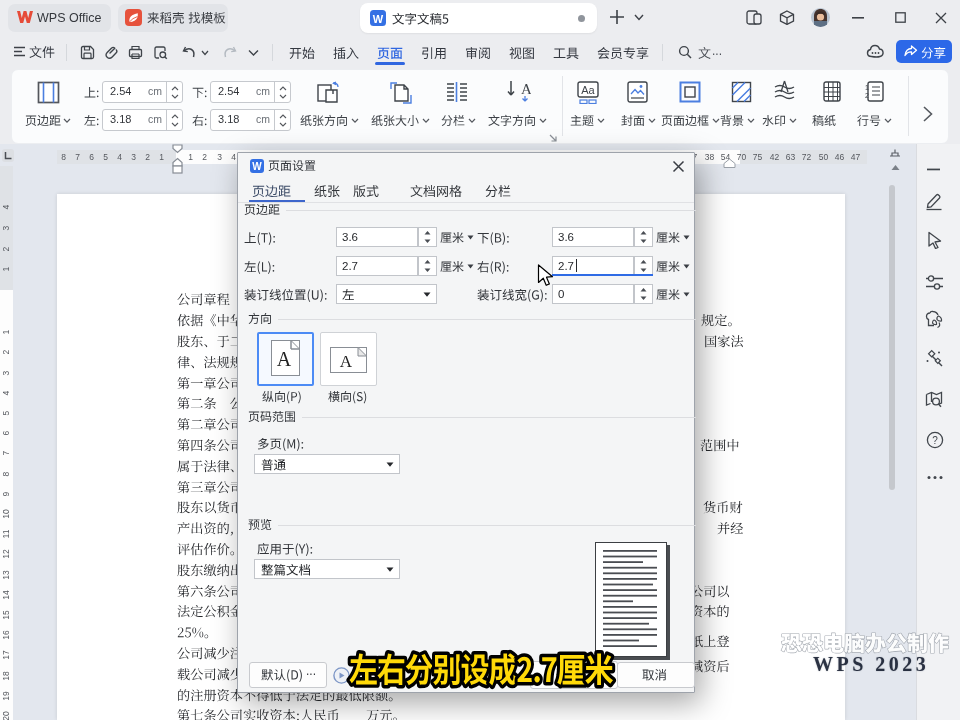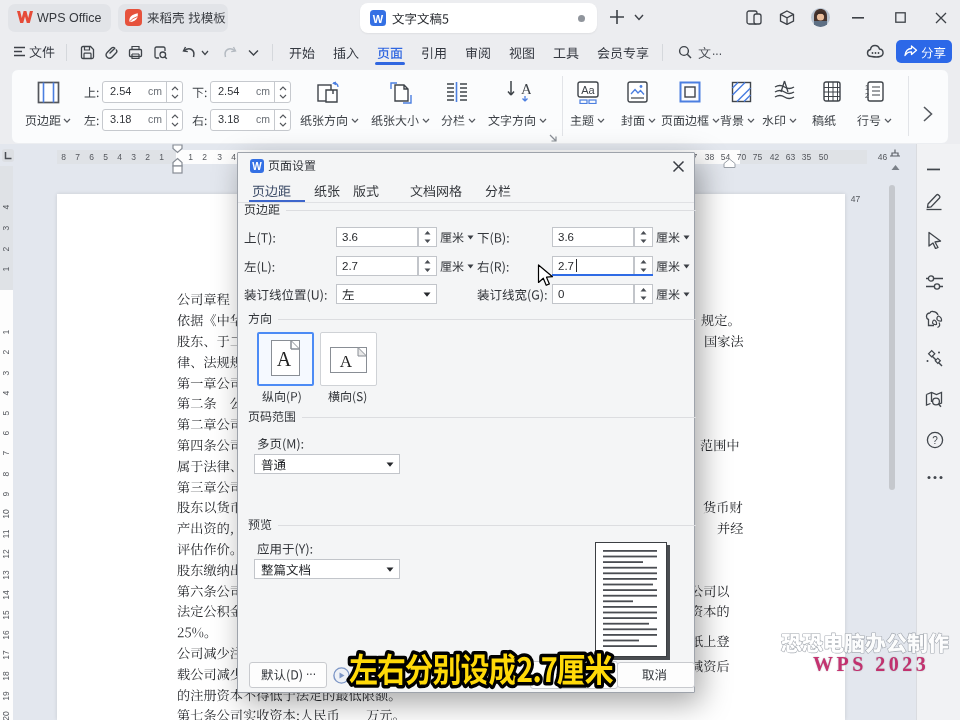--- a/index.html
+++ b/index.html
@@ -456,24 +456,24 @@
 <div style="position:absolute;left:200px;width:9px;text-align:center;top:150.6px;font:400 8.5px 'Liberation Sans', sans-serif;color:#55585e;white-space:pre;line-height:12.3px;">2</div>
 <div style="position:absolute;left:215px;width:9px;text-align:center;top:150.6px;font:400 8.5px 'Liberation Sans', sans-serif;color:#55585e;white-space:pre;line-height:12.3px;">3</div>
 <div style="position:absolute;left:229px;width:9px;text-align:center;top:150.6px;font:400 8.5px 'Liberation Sans', sans-serif;color:#55585e;white-space:pre;line-height:12.3px;">4</div>
 <div style="position:absolute;left:687px;width:11px;text-align:center;top:150.6px;font:400 8.5px 'Liberation Sans', sans-serif;color:#55585e;white-space:pre;line-height:12.3px;">37</div>
 <div style="position:absolute;left:704px;width:11px;text-align:center;top:150.6px;font:400 8.5px 'Liberation Sans', sans-serif;color:#55585e;white-space:pre;line-height:12.3px;">38</div>
 <div style="position:absolute;left:720px;width:11px;text-align:center;top:150.6px;font:400 8.5px 'Liberation Sans', sans-serif;color:#55585e;white-space:pre;line-height:12.3px;">54</div>
 <div style="position:absolute;left:736px;width:11px;text-align:center;top:150.6px;font:400 8.5px 'Liberation Sans', sans-serif;color:#55585e;white-space:pre;line-height:12.3px;">70</div>
 <div style="position:absolute;left:752px;width:11px;text-align:center;top:150.6px;font:400 8.5px 'Liberation Sans', sans-serif;color:#55585e;white-space:pre;line-height:12.3px;">75</div>
 <div style="position:absolute;left:769px;width:11px;text-align:center;top:150.6px;font:400 8.5px 'Liberation Sans', sans-serif;color:#55585e;white-space:pre;line-height:12.3px;">42</div>
 <div style="position:absolute;left:785px;width:11px;text-align:center;top:150.6px;font:400 8.5px 'Liberation Sans', sans-serif;color:#55585e;white-space:pre;line-height:12.3px;">63</div>
-<div style="position:absolute;left:801px;width:11px;text-align:center;top:150.6px;font:400 8.5px 'Liberation Sans', sans-serif;color:#55585e;white-space:pre;line-height:12.3px;">35</div>
+<div style="position:absolute;left:801px;width:11px;text-align:center;top:150.6px;font:400 8.5px 'Liberation Sans', sans-serif;color:#55585e;white-space:pre;line-height:12.3px;">72</div>
 <div style="position:absolute;left:818px;width:11px;text-align:center;top:150.6px;font:400 8.5px 'Liberation Sans', sans-serif;color:#55585e;white-space:pre;line-height:12.3px;">50</div>
-<div style="position:absolute;left:834px;width:11px;text-align:center;top:150.6px;font:400 8.5px 'Liberation Sans', sans-serif;color:#55585e;white-space:pre;line-height:12.3px;margin-left:43px;">46</div>
-<div style="position:absolute;left:850px;width:11px;text-align:center;top:150.6px;font:400 8.5px 'Liberation Sans', sans-serif;color:#55585e;white-space:pre;line-height:12.3px;margin-top:42px;">47</div>
+<div style="position:absolute;left:834px;width:11px;text-align:center;top:150.6px;font:400 8.5px 'Liberation Sans', sans-serif;color:#55585e;white-space:pre;line-height:12.3px;">46</div>
+<div style="position:absolute;left:850px;width:11px;text-align:center;top:150.6px;font:400 8.5px 'Liberation Sans', sans-serif;color:#55585e;white-space:pre;line-height:12.3px;">47</div>
 <svg style="position:absolute;left:723px;top:158px" width="13" height="11">
     <path d="M6.5 1 L12 5.5 V9.5 H1 V5.5 Z" fill="#fff" stroke="#9aa0a8" stroke-width="1"></path>
   </svg>
 <svg style="position:absolute;left:172px;top:144px" width="11" height="31">
     <path d="M1 1 H10 V4.5 L5.5 8.5 L1 4.5 Z" fill="#fff" stroke="#878d95" stroke-width="1.2"></path>
     <path d="M5.5 14.5 L10 18.5 V22 H1 V18.5 Z" fill="#fff" stroke="#878d95" stroke-width="1.2"></path>
     <rect x="1" y="22" width="9" height="7" fill="#fff" stroke="#878d95" stroke-width="1.2"></rect>
   </svg>
 <div style="position:absolute;left:2px;top:149px;width:12px;height:13px;background:#dcdfe3;border-radius:3px"></div>
 <svg style="position:absolute;left:4px;top:152px" width="8" height="8">
@@ -1214,12 +1214,12 @@
       <path transform="translate(2 23)" d="M5.5 -5.9V-1.9C5.5 0.7 6.2 1.6 9.3 1.6C10 1.6 12 1.6 12.6 1.6C15.1 1.6 16 0.8 16.3 -2.4C15.5 -2.6 14.2 -3.1 13.6 -3.5C13.4 -1.5 13.3 -1.2 12.4 -1.2C11.8 -1.2 10.2 -1.2 9.7 -1.2C8.7 -1.2 8.5 -1.2 8.5 -2V-5.9ZM8.9 -5.5C9.7 -4.5 10.8 -3.1 11.3 -2.3L13.8 -3.8C13.2 -4.6 12.1 -5.9 11.3 -6.8ZM14.9 -4.7C16.1 -3.1 17.5 -0.9 18.1 0.5L20.8 -0.8C20.2 -2.3 18.7 -4.3 17.5 -5.9ZM2.5 -6.2C2.1 -4.2 1.2 -2.2 0.3 -0.8L3 0.7C3.9 -0.9 4.7 -3.3 5.2 -5.2ZM9.5 -17.2V-12.9C9.5 -11.9 9.4 -10.7 8.9 -9.6L8.5 -11.7L6.3 -11V-14.3H8.7V-17H1V-14.3H3.5V-10.2C2.4 -9.9 1.4 -9.7 0.6 -9.5L1.4 -6.6C3.5 -7.3 6 -8.1 8.4 -8.9C8 -8.4 7.5 -8 6.9 -7.7C7.5 -7.2 8.4 -6.3 8.7 -5.6C10.9 -7 11.8 -9 12.2 -11C12.7 -10.2 13.3 -9.5 13.6 -8.9L15 -9.8V-9C15 -7.5 15.2 -7 15.6 -6.5C15.9 -6.1 16.6 -5.9 17.1 -5.9C17.5 -5.9 17.9 -5.9 18.3 -5.9C18.7 -5.9 19.2 -6 19.5 -6.2C19.9 -6.4 20.2 -6.7 20.3 -7.1C20.5 -7.5 20.6 -8.3 20.7 -9.1C19.9 -9.4 19 -9.9 18.4 -10.3C18.4 -9.7 18.4 -9.1 18.4 -8.9C18.3 -8.6 18.3 -8.5 18.2 -8.5C18.2 -8.4 18.2 -8.4 18.1 -8.4C18.1 -8.4 18 -8.4 18 -8.4C17.9 -8.4 17.9 -8.4 17.9 -8.5C17.8 -8.6 17.8 -8.8 17.8 -9.1V-17.2ZM12.3 -12.7V-12.9V-14.6H15V-11.7L13.5 -13.4Z"></path>
       <path transform="translate(23 23)" d="M5.5 -5.9V-1.9C5.5 0.7 6.2 1.6 9.3 1.6C10 1.6 12 1.6 12.6 1.6C15.1 1.6 16 0.8 16.3 -2.4C15.5 -2.6 14.2 -3.1 13.6 -3.5C13.4 -1.5 13.3 -1.2 12.4 -1.2C11.8 -1.2 10.2 -1.2 9.7 -1.2C8.7 -1.2 8.5 -1.2 8.5 -2V-5.9ZM8.9 -5.5C9.7 -4.5 10.8 -3.1 11.3 -2.3L13.8 -3.8C13.2 -4.6 12.1 -5.9 11.3 -6.8ZM14.9 -4.7C16.1 -3.1 17.5 -0.9 18.1 0.5L20.8 -0.8C20.2 -2.3 18.7 -4.3 17.5 -5.9ZM2.5 -6.2C2.1 -4.2 1.2 -2.2 0.3 -0.8L3 0.7C3.9 -0.9 4.7 -3.3 5.2 -5.2ZM9.5 -17.2V-12.9C9.5 -11.9 9.4 -10.7 8.9 -9.6L8.5 -11.7L6.3 -11V-14.3H8.7V-17H1V-14.3H3.5V-10.2C2.4 -9.9 1.4 -9.7 0.6 -9.5L1.4 -6.6C3.5 -7.3 6 -8.1 8.4 -8.9C8 -8.4 7.5 -8 6.9 -7.7C7.5 -7.2 8.4 -6.3 8.7 -5.6C10.9 -7 11.8 -9 12.2 -11C12.7 -10.2 13.3 -9.5 13.6 -8.9L15 -9.8V-9C15 -7.5 15.2 -7 15.6 -6.5C15.9 -6.1 16.6 -5.9 17.1 -5.9C17.5 -5.9 17.9 -5.9 18.3 -5.9C18.7 -5.9 19.2 -6 19.5 -6.2C19.9 -6.4 20.2 -6.7 20.3 -7.1C20.5 -7.5 20.6 -8.3 20.7 -9.1C19.9 -9.4 19 -9.9 18.4 -10.3C18.4 -9.7 18.4 -9.1 18.4 -8.9C18.3 -8.6 18.3 -8.5 18.2 -8.5C18.2 -8.4 18.2 -8.4 18.1 -8.4C18.1 -8.4 18 -8.4 18 -8.4C17.9 -8.4 17.9 -8.4 17.9 -8.5C17.8 -8.6 17.8 -8.8 17.8 -9.1V-17.2ZM12.3 -12.7V-12.9V-14.6H15V-11.7L13.5 -13.4Z"></path>
       <path transform="translate(44 23)" d="M8.7 -7.7V-6.3H5.3V-7.7ZM12 -7.7H15.4V-6.3H12ZM8.7 -10.5H5.3V-11.9H8.7ZM12 -10.5V-11.9H15.4V-10.5ZM2.1 -14.9V-2.2H5.3V-3.3H8.7V-2.8C8.7 0.8 9.6 1.8 12.9 1.8C13.5 1.8 15.8 1.8 16.5 1.8C19.3 1.8 20.2 0.5 20.6 -2.8C20 -3 19.2 -3.3 18.5 -3.6V-14.9H12V-17.8H8.7V-14.9ZM17.5 -3.3C17.3 -1.7 17.1 -1.3 16.1 -1.3C15.7 -1.3 13.8 -1.3 13.3 -1.3C12.1 -1.3 12 -1.4 12 -2.8V-3.3Z"></path>
       <path transform="translate(65 23)" d="M12.5 -6.8C12.1 -6 11.6 -5.3 11.1 -4.7V-8.4C11.6 -7.9 12.1 -7.4 12.5 -6.8ZM14.2 -4.6C14.8 -3.8 15.2 -3.1 15.6 -2.4L16.9 -3.5V-1.6H11.1V-3.3C11.6 -2.8 12 -2.2 12.2 -1.9C13 -2.7 13.6 -3.6 14.2 -4.6ZM8.3 -11.3V1.3H16.9V2H19.7V-11.3H17.1L17.2 -11.8L14.7 -12.4C14.4 -11.3 14.1 -10.2 13.7 -9.3L12.4 -10.7L11.1 -9.7V-11.3ZM15.6 -7.2C16.1 -8.3 16.5 -9.5 16.9 -10.7V-5.5C16.5 -6 16 -6.6 15.6 -7.2ZM11.4 -17.1C11.7 -16.5 12.1 -15.9 12.4 -15.2H8V-12.4H20.1V-15.2H15.8C15.3 -16.1 14.7 -17.2 14.1 -18ZM5.1 -14.9V-12.2H4V-14.9ZM1.4 -17.2V-9.4C1.4 -6.5 1.3 -2.4 0.2 0.3C0.8 0.6 2 1.6 2.4 2.1C3.2 0.2 3.6 -2.5 3.8 -5H5.1V-1.1C5.1 -0.9 5 -0.8 4.8 -0.8C4.5 -0.8 3.9 -0.8 3.3 -0.8C3.7 -0.1 4 1.1 4.1 1.8C5.2 1.8 6.1 1.7 6.8 1.3C7.4 0.8 7.6 0.1 7.6 -1.1V-17.2ZM5.1 -9.8V-7.5H4L4 -9.5V-9.8Z"></path>
       <path transform="translate(86 23)" d="M3 -10.6C2.4 -8.7 1.2 -6.7 0.1 -5.2L3 -3.6C4 -5.2 5.1 -7.6 5.9 -9.5ZM6.9 -17.9V-14.5H1.6V-11.4H6.9C6.7 -7.7 5.5 -3.2 0.6 -0.4C1.4 0.2 2.6 1.4 3.1 2.2C8.9 -1.3 10.1 -6.9 10.2 -11.4H13C12.8 -5.3 12.6 -2.5 12 -2C11.7 -1.7 11.5 -1.6 11.1 -1.6C10.5 -1.6 9.4 -1.6 8.2 -1.7C8.8 -0.8 9.3 0.7 9.3 1.6C10.6 1.6 11.9 1.6 12.7 1.5C13.7 1.3 14.4 1 15.1 0C15.7 -0.9 16 -3.1 16.3 -8.2C16.9 -6.4 17.5 -4.5 17.8 -3.2L20.8 -4.4C20.3 -6.1 19.3 -8.9 18.5 -10.9L16.4 -10.2L16.5 -13C16.5 -13.4 16.5 -14.5 16.5 -14.5H10.3V-17.9Z"></path>
       <path transform="translate(107 23)" d="M5.9 -17.6C4.9 -14.6 2.9 -11.7 0.7 -10C1.4 -9.5 2.9 -8.4 3.5 -7.8C5.7 -9.8 7.9 -13.2 9.3 -16.6ZM14.8 -17.7 11.8 -16.5C13.4 -13.4 15.9 -10.1 18 -7.8C18.5 -8.6 19.7 -9.8 20.5 -10.4C18.5 -12.3 16 -15.2 14.8 -17.7ZM3 1.1C4.2 0.7 5.8 0.6 15.5 -0.4C16 0.5 16.5 1.4 16.8 2.1L19.9 0.4C18.8 -1.6 16.9 -4.6 15.2 -6.9L12.3 -5.6L13.8 -3.2L7.1 -2.7C9 -4.9 10.8 -7.6 12.3 -10.3L8.8 -11.8C7.4 -8.2 4.8 -4.6 3.9 -3.7C3.1 -2.8 2.6 -2.3 1.9 -2.1C2.3 -1.2 2.9 0.5 3 1.1Z"></path>
       <path transform="translate(128 23)" d="M13.1 -16.3V-4.3H15.9V-16.3ZM16.9 -17.5V-1.4C16.9 -1.1 16.8 -1 16.4 -1C16.1 -1 15 -1 14 -1.1C14.4 -0.2 14.8 1.2 14.9 2C16.6 2 17.9 1.9 18.7 1.4C19.6 0.9 19.8 0.1 19.8 -1.4V-17.5ZM8.2 -2.1V-4.7H9.4V-2.3C9.4 -2.1 9.3 -2.1 9.2 -2.1ZM2 -17.6C1.7 -15.6 1 -13.5 0.2 -12.2C0.8 -12 1.7 -11.6 2.3 -11.3H0.7V-8.6H5.3V-7.4H1.4V0.3H4.1V-4.7H5.3V2H8.2V-2.1C8.5 -1.3 8.8 -0.3 8.9 0.5C9.8 0.5 10.6 0.4 11.3 0C12 -0.4 12.1 -1.1 12.1 -2.2V-7.4H8.2V-8.6H12.5V-11.3H8.2V-12.5H11.7V-15.3H8.2V-17.8H5.3V-15.3H4.4C4.6 -15.9 4.7 -16.5 4.8 -17.1ZM5.3 -11.3H3C3.2 -11.7 3.3 -12.1 3.5 -12.5H5.3Z"></path>
       <path transform="translate(149 23)" d="M10.7 -17.8C9.8 -14.8 8.1 -11.8 6.3 -9.9C7 -9.4 8.1 -8.3 8.6 -7.8C9.6 -8.8 10.5 -10.2 11.3 -11.7H11.7V2H14.8V-2.4H20.2V-5.3H14.8V-7.2H20V-9.9H14.8V-11.7H20.5V-14.6H12.7C13.1 -15.4 13.4 -16.2 13.7 -17ZM4.9 -17.9C3.9 -15 2.1 -12.1 0.3 -10.2C0.8 -9.5 1.7 -7.7 1.9 -7C2.2 -7.3 2.5 -7.6 2.8 -7.9V2H5.9V-12.7C6.7 -14.1 7.3 -15.5 7.8 -16.9Z"></path>
     </g>
   </svg>
-<div style="position:absolute;left:813px;top:653px;width:130px;font:bold 20px 'Liberation Serif';color:#be185d;opacity:.88;letter-spacing:3.5px;text-shadow:0 0 1.5px #9aa0a8">WPS 2023</div>
+<div style="position:absolute;left:813px;top:653px;width:130px;font:bold 20px 'Liberation Serif';color:#0f172a;opacity:.88;letter-spacing:3.5px;text-shadow:0 0 1.5px #9aa0a8">WPS 2023</div>
 </body></html>

